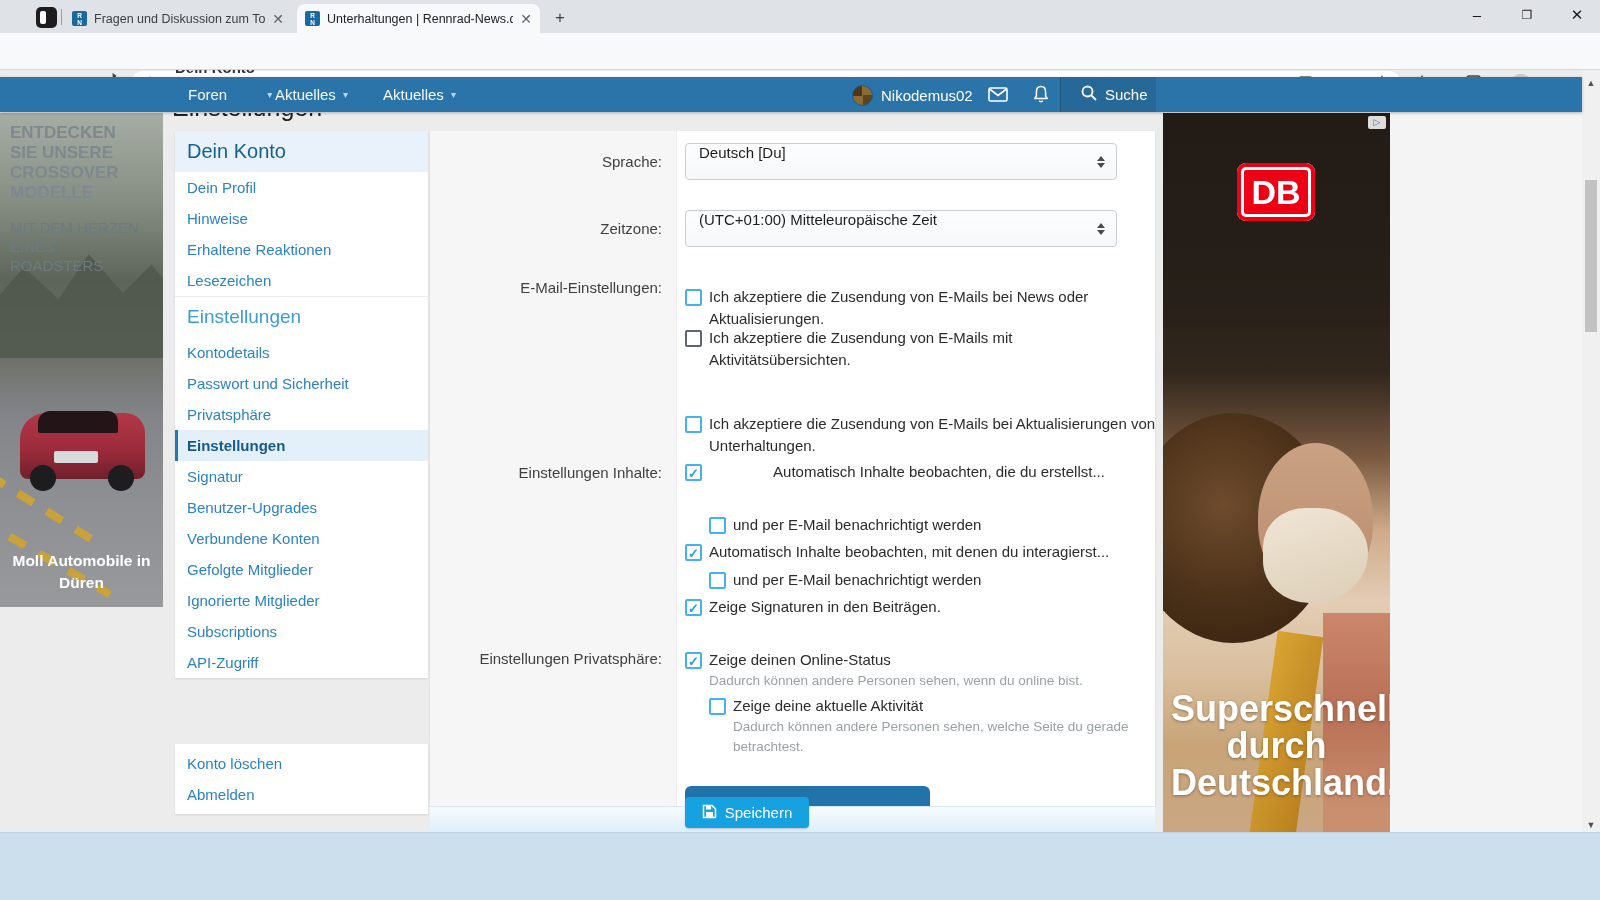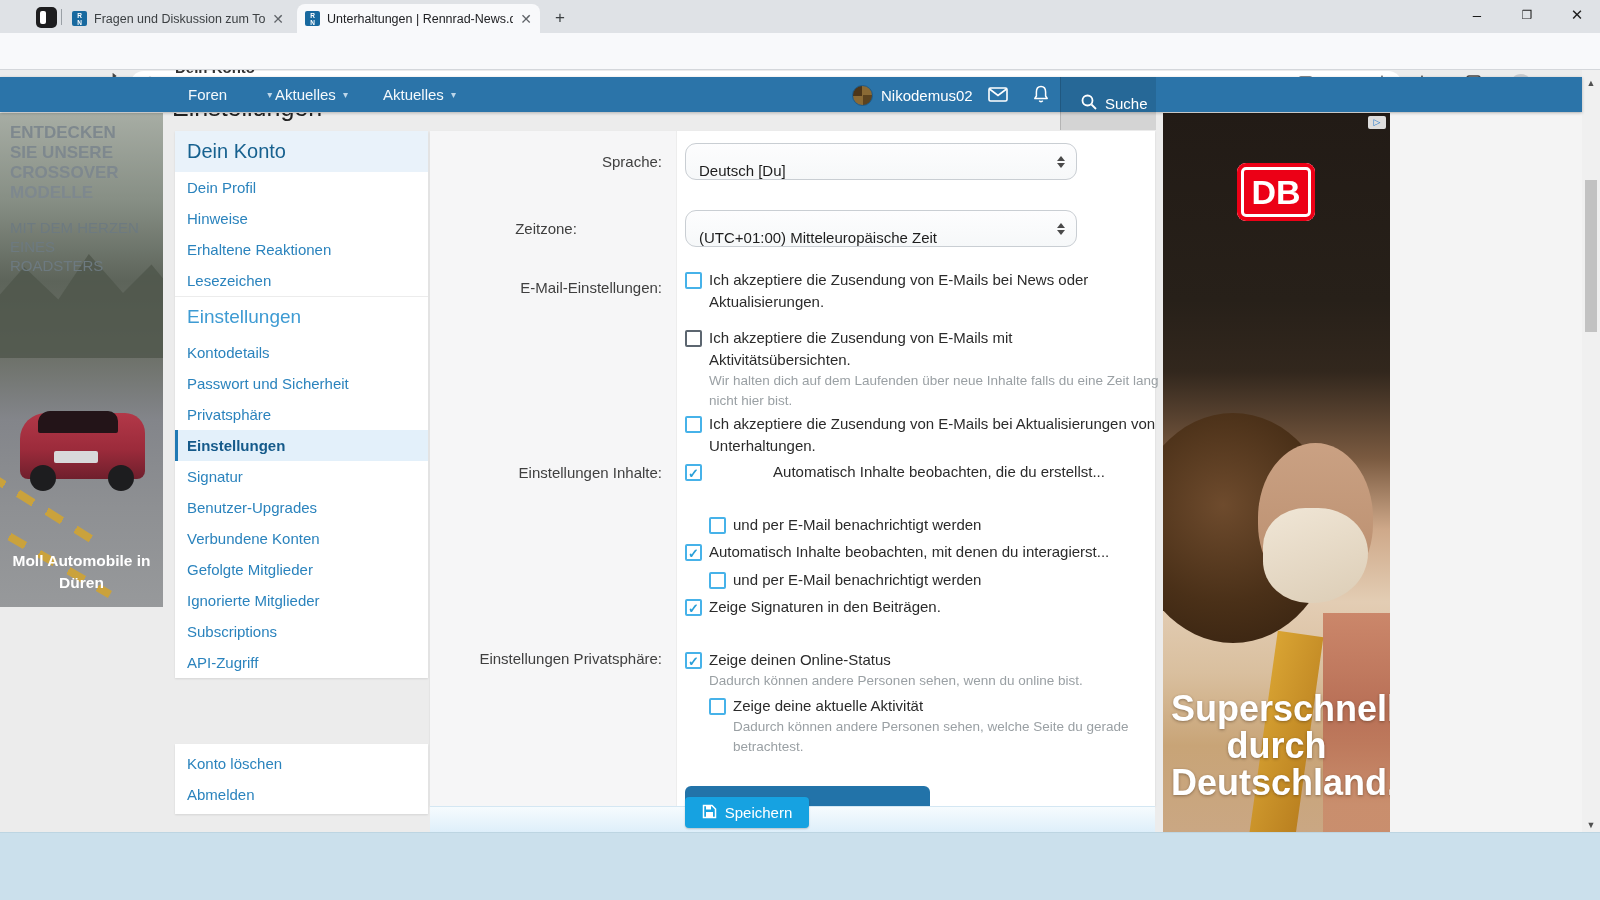--- a/index.html
+++ b/index.html
@@ -31,41 +31,41 @@
   .avatar-chrome{width:22px;height:22px;border-radius:50%;background:#c8cbcf;position:relative;overflow:hidden;}
   .avatar-chrome::before{content:"";position:absolute;left:7px;top:4px;width:8px;height:8px;border-radius:50%;background:#9aa0a6;}
   .avatar-chrome::after{content:"";position:absolute;left:3px;top:13px;width:16px;height:10px;border-radius:8px 8px 0 0;background:#9aa0a6;}
 
   
   .sitenav{left:0;top:77px;width:1582px;height:35px;background:#2b74a9;z-index:3;box-shadow:0 1px 3px rgba(0,0,0,.25);}
   .navitem{top:0;height:35px;display:flex;align-items:center;gap:7px;color:#f4f9fc;font-size:15px;}
   .caret{font-size:10px;color:#bcd6e9;}
   .nav-user{display:flex;align-items:center;gap:8px;color:#fff;font-size:15px;}
   .nav-avatar{width:19px;height:19px;border-radius:50%;background:conic-gradient(#8a6a35 0 25%,#5c431f 0 50%,#8a6a35 0 75%,#4d3619 0);border:1px solid #1f5a86;}
-  .searchzone{left:1060px;top:0;width:96px;height:53px;background:rgba(0,0,0,.10);display:flex;align-items:center;gap:8px;padding-left:20px;box-sizing:border-box;color:#fff;font-size:15px;border-left:1px solid rgba(0,0,0,.15);}
+  .searchzone{left:1060px;top:0;width:96px;height:35px;background:rgba(0,0,0,.10);display:flex;align-items:center;gap:8px;padding-left:20px;box-sizing:border-box;color:#fff;font-size:15px;border-left:1px solid rgba(0,0,0,.15);}
 
   
   .frag-crumb{left:175px;top:70px;width:120px;height:7px;overflow:hidden;z-index:1;}
   .frag-crumb span{display:block;margin-top:-11px;font-size:15px;font-weight:bold;color:#333;}
   .frag-title{left:172px;top:113px;width:260px;height:8px;overflow:hidden;z-index:1;}
   .frag-title span{display:block;margin-top:-20px;font-size:25px;color:#222;}
 
   
   .side-card{left:175px;width:253px;background:#fff;box-shadow:0 1px 2px rgba(0,0,0,.10);box-sizing:border-box;}
   .side-head{background:#e9f2fa;color:#17618f;font-size:20px;padding:9px 12px;}
   .side-item{padding:7px 12px;color:#2a83bd;font-size:15px;}
   .side-sect{color:#3e9bd3;font-size:19px;padding:9px 12px;border-top:1px solid #ececec;}
   .side-item.selected{background:#e3f0fa;border-left:3px solid #2079b4;padding-left:9px;color:#155a8a;font-weight:bold;}
 
   
   .form-card{left:430px;top:131px;width:725px;height:675px;background:#fff;box-shadow:0 1px 2px rgba(0,0,0,.10);}
   .form-labelcol{left:430px;top:131px;width:247px;height:675px;background:#f6f6f7;border-right:1px solid #ededed;box-sizing:border-box;}
   .flabel{left:430px;width:232px;text-align:right;font-size:15px;color:#3f3f3f;z-index:2;}
-  .select{left:685px;width:392px;height:37px;background:linear-gradient(#fdfdfe,#f6f8f9);border:1px solid #c9ced3;border-radius:11px;
-          display:flex;align-items:flex-end;padding:0 30px 0 13px;box-sizing:border-box;font-size:15px;color:#1d1d1d;z-index:2;}
+  .select{left:685px;width:432px;height:37px;background:linear-gradient(#fdfdfe,#f6f8f9);border:1px solid #c9ced3;border-radius:4px;
+          display:flex;align-items:flex-start;padding:0 30px 0 13px;box-sizing:border-box;font-size:15px;color:#1d1d1d;z-index:2;}
   .updown{position:absolute;right:11px;top:50%;margin-top:-6px;display:flex;flex-direction:column;gap:2px;}
   .tri-up{width:0;height:0;border-left:4px solid transparent;border-right:4px solid transparent;border-bottom:5px solid #4a4a4a;}
   .tri-down{width:0;height:0;border-left:4px solid transparent;border-right:4px solid transparent;border-top:5px solid #4a4a4a;}
   .cbrow{font-size:15px;color:#2b2b2b;line-height:22px;padding-left:24px;z-index:2;}
   .cbbox{position:absolute;left:0;top:3px;width:13px;height:13px;border:2px solid #46b2e9;border-radius:2px;background:#fff;}
   .cbbox.dark{border-color:#5c6670;}
   .cbbox.checked::after{content:"✓";position:absolute;left:1px;top:-3px;font-size:13px;font-weight:bold;color:#2a9fd8;}
   .hint{font-size:13.5px;color:#9aa0a4;line-height:20px;z-index:2;}
   .hidden-submit{left:685px;top:786px;width:245px;height:20px;background:#2273a9;border-radius:6px 6px 0 0;z-index:2;}
   .savebar{left:430px;top:806px;width:725px;height:26px;background:linear-gradient(180deg,#f6fbfe,#ddeefa);border-top:1px solid #d4e7f3;z-index:3;}
@@ -281,39 +281,38 @@
 
   <div class="abs flabel" style="top:153px;">Sprache:</div>
   <div class="abs select" style="top:143px;">
     <span>Deutsch [Du]</span>
     <span class="updown">
         <span class="tri-up"></span>
         <span class="tri-down"></span>
       </span>
   </div>
 
-  <div class="abs flabel" style="top:220px;text-align:center;">Zeitzone:</div>
+  <div class="abs flabel" style="top:220px;">Zeitzone:</div>
   <div class="abs select" style="top:210px;">
     <span>(UTC+01:00) Mitteleuropäische Zeit</span>
     <span class="updown">
         <span class="tri-up"></span>
         <span class="tri-down"></span>
       </span>
   </div>
 
   <div class="abs flabel" style="top:279px;">E-Mail-Einstellungen:</div>
-  <div class="abs cbrow" style="left:685px;top:269px;width:410px;">
+  <div class="abs cbrow" style="left:685px;top:286px;width:410px;">
     <span class="cbbox"></span>
     <span>Ich akzeptiere die Zusendung von E-Mails bei News oder Aktualisierungen.</span>
   </div>
   <div class="abs cbrow" style="left:685px;top:327px;width:340px;">
     <span class="cbbox dark"></span>
     <span>Ich akzeptiere die Zusendung von E-Mails mit Aktivitätsübersichten.</span>
   </div>
-  <div class="abs hint" style="left:709px;top:371px;width:450px;">Wir halten dich auf dem Laufenden über neue Inhalte falls du eine Zeit lang nicht hier bist.</div>
   <div class="abs cbrow" style="left:685px;top:413px;width:465px;">
     <span class="cbbox"></span>
     <span>Ich akzeptiere die Zusendung von E-Mails bei Aktualisierungen von Unterhaltungen.</span>
   </div>
 
   <div class="abs flabel" style="top:464px;">Einstellungen Inhalte:</div>
   <div class="abs cbrow" style="left:685px;top:461px;width:460px;text-align:center;">
     <span class="cbbox checked"></span>
     <span>Automatisch Inhalte beobachten, die du erstellst...</span>
   </div>

